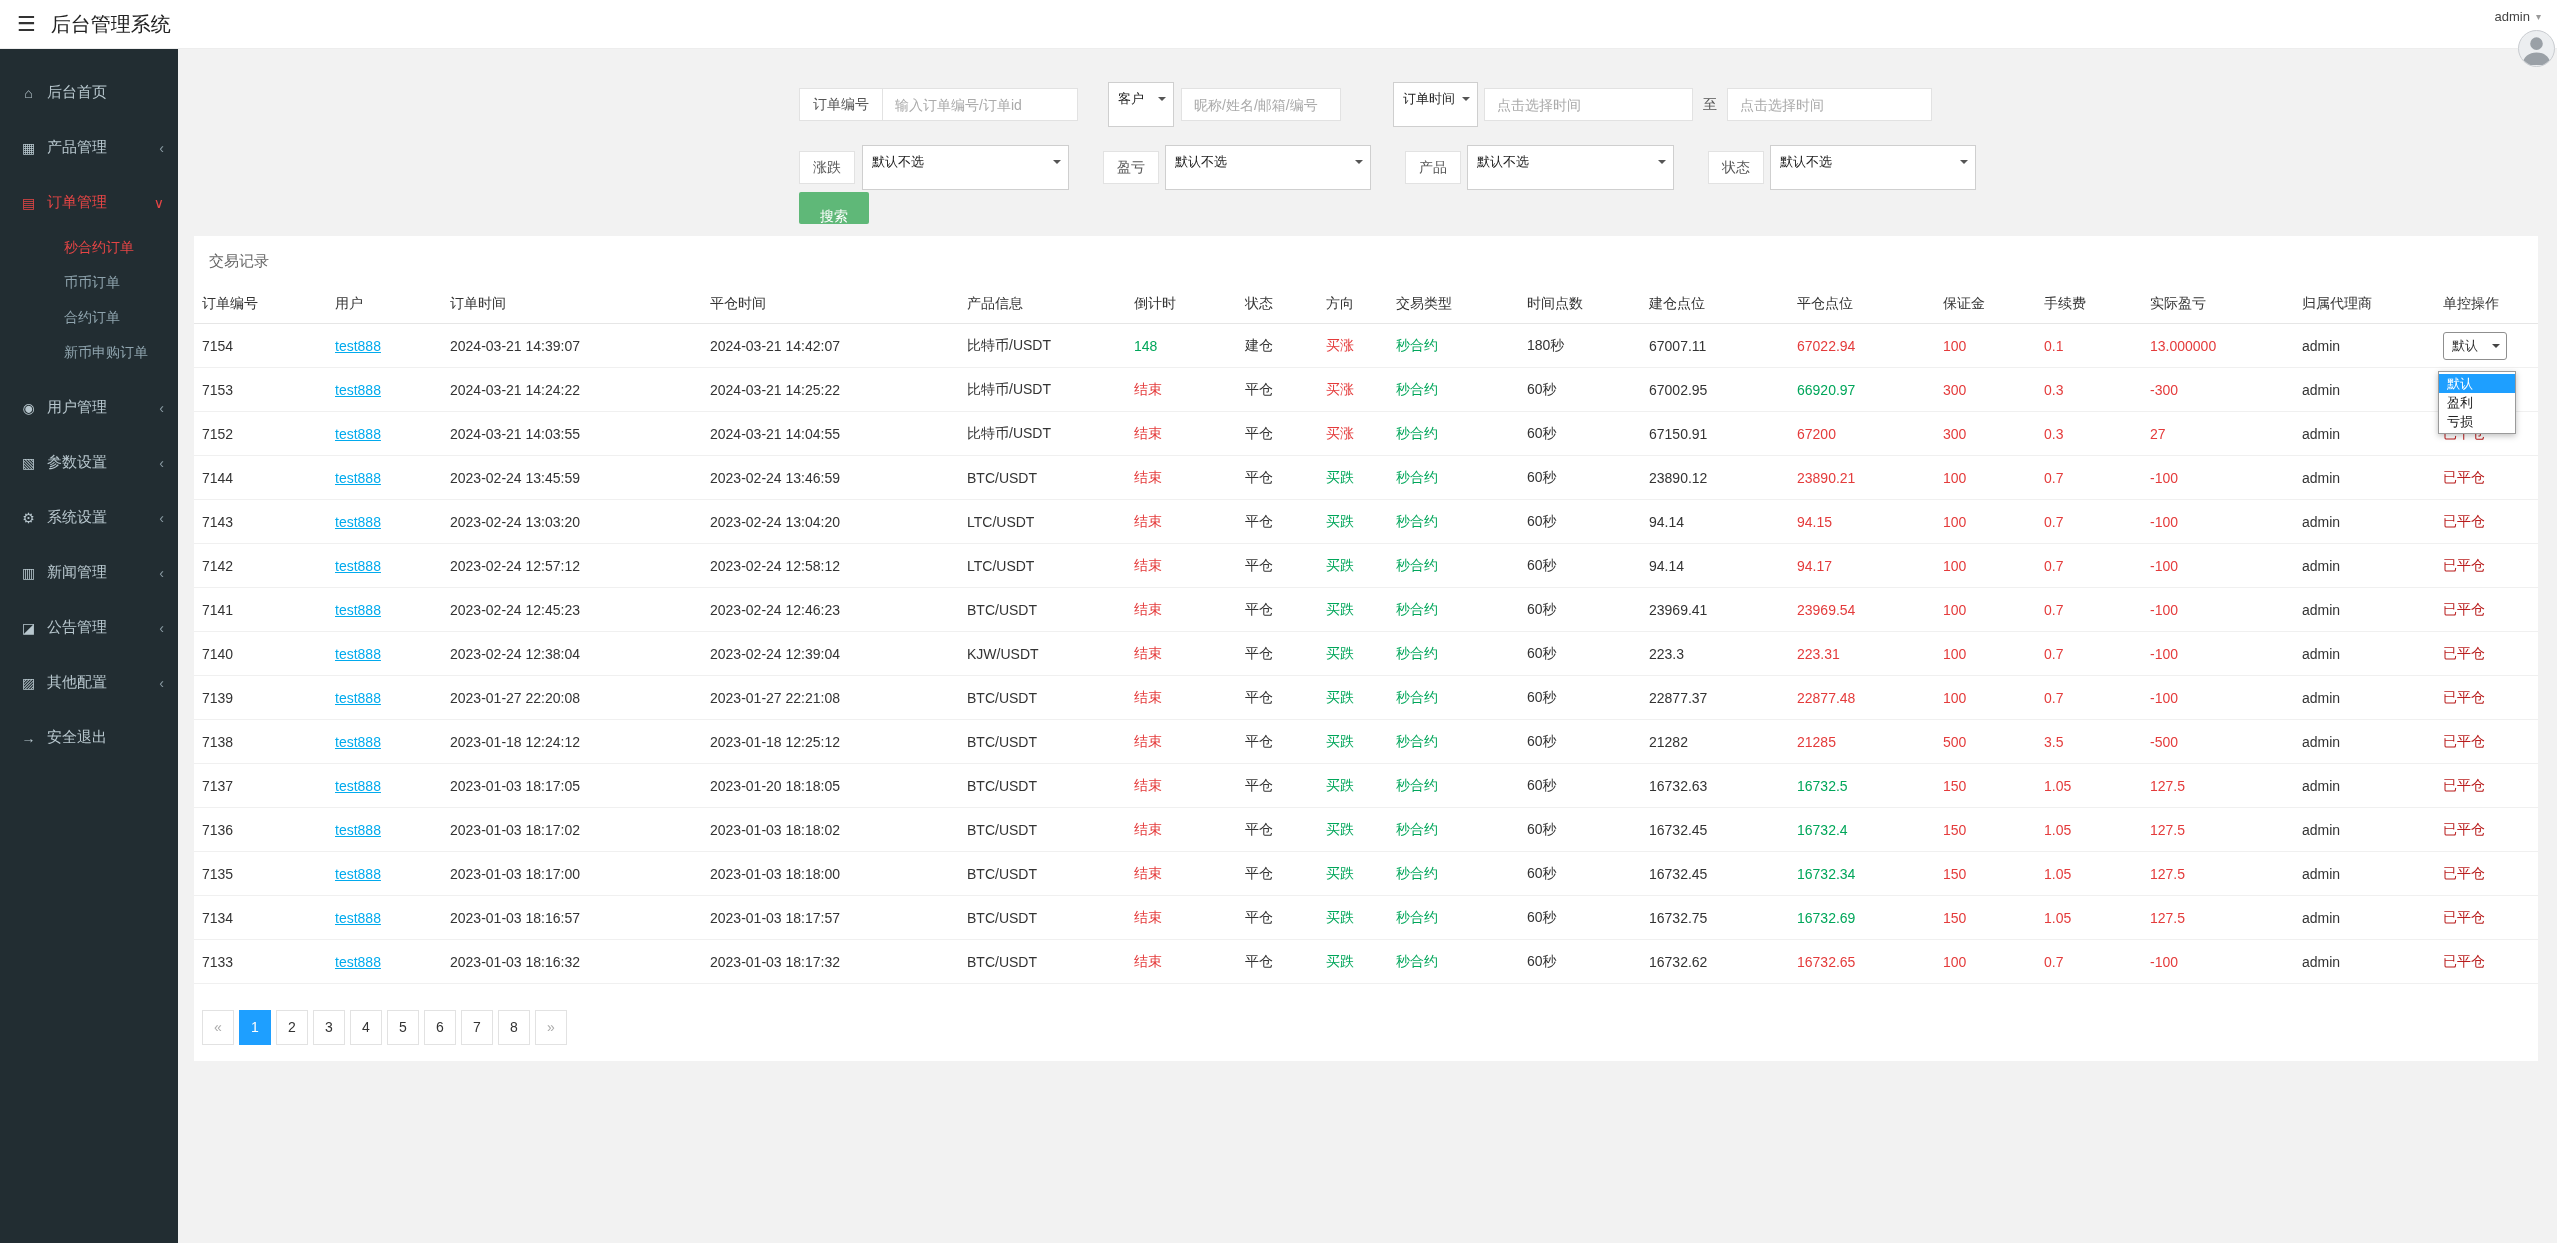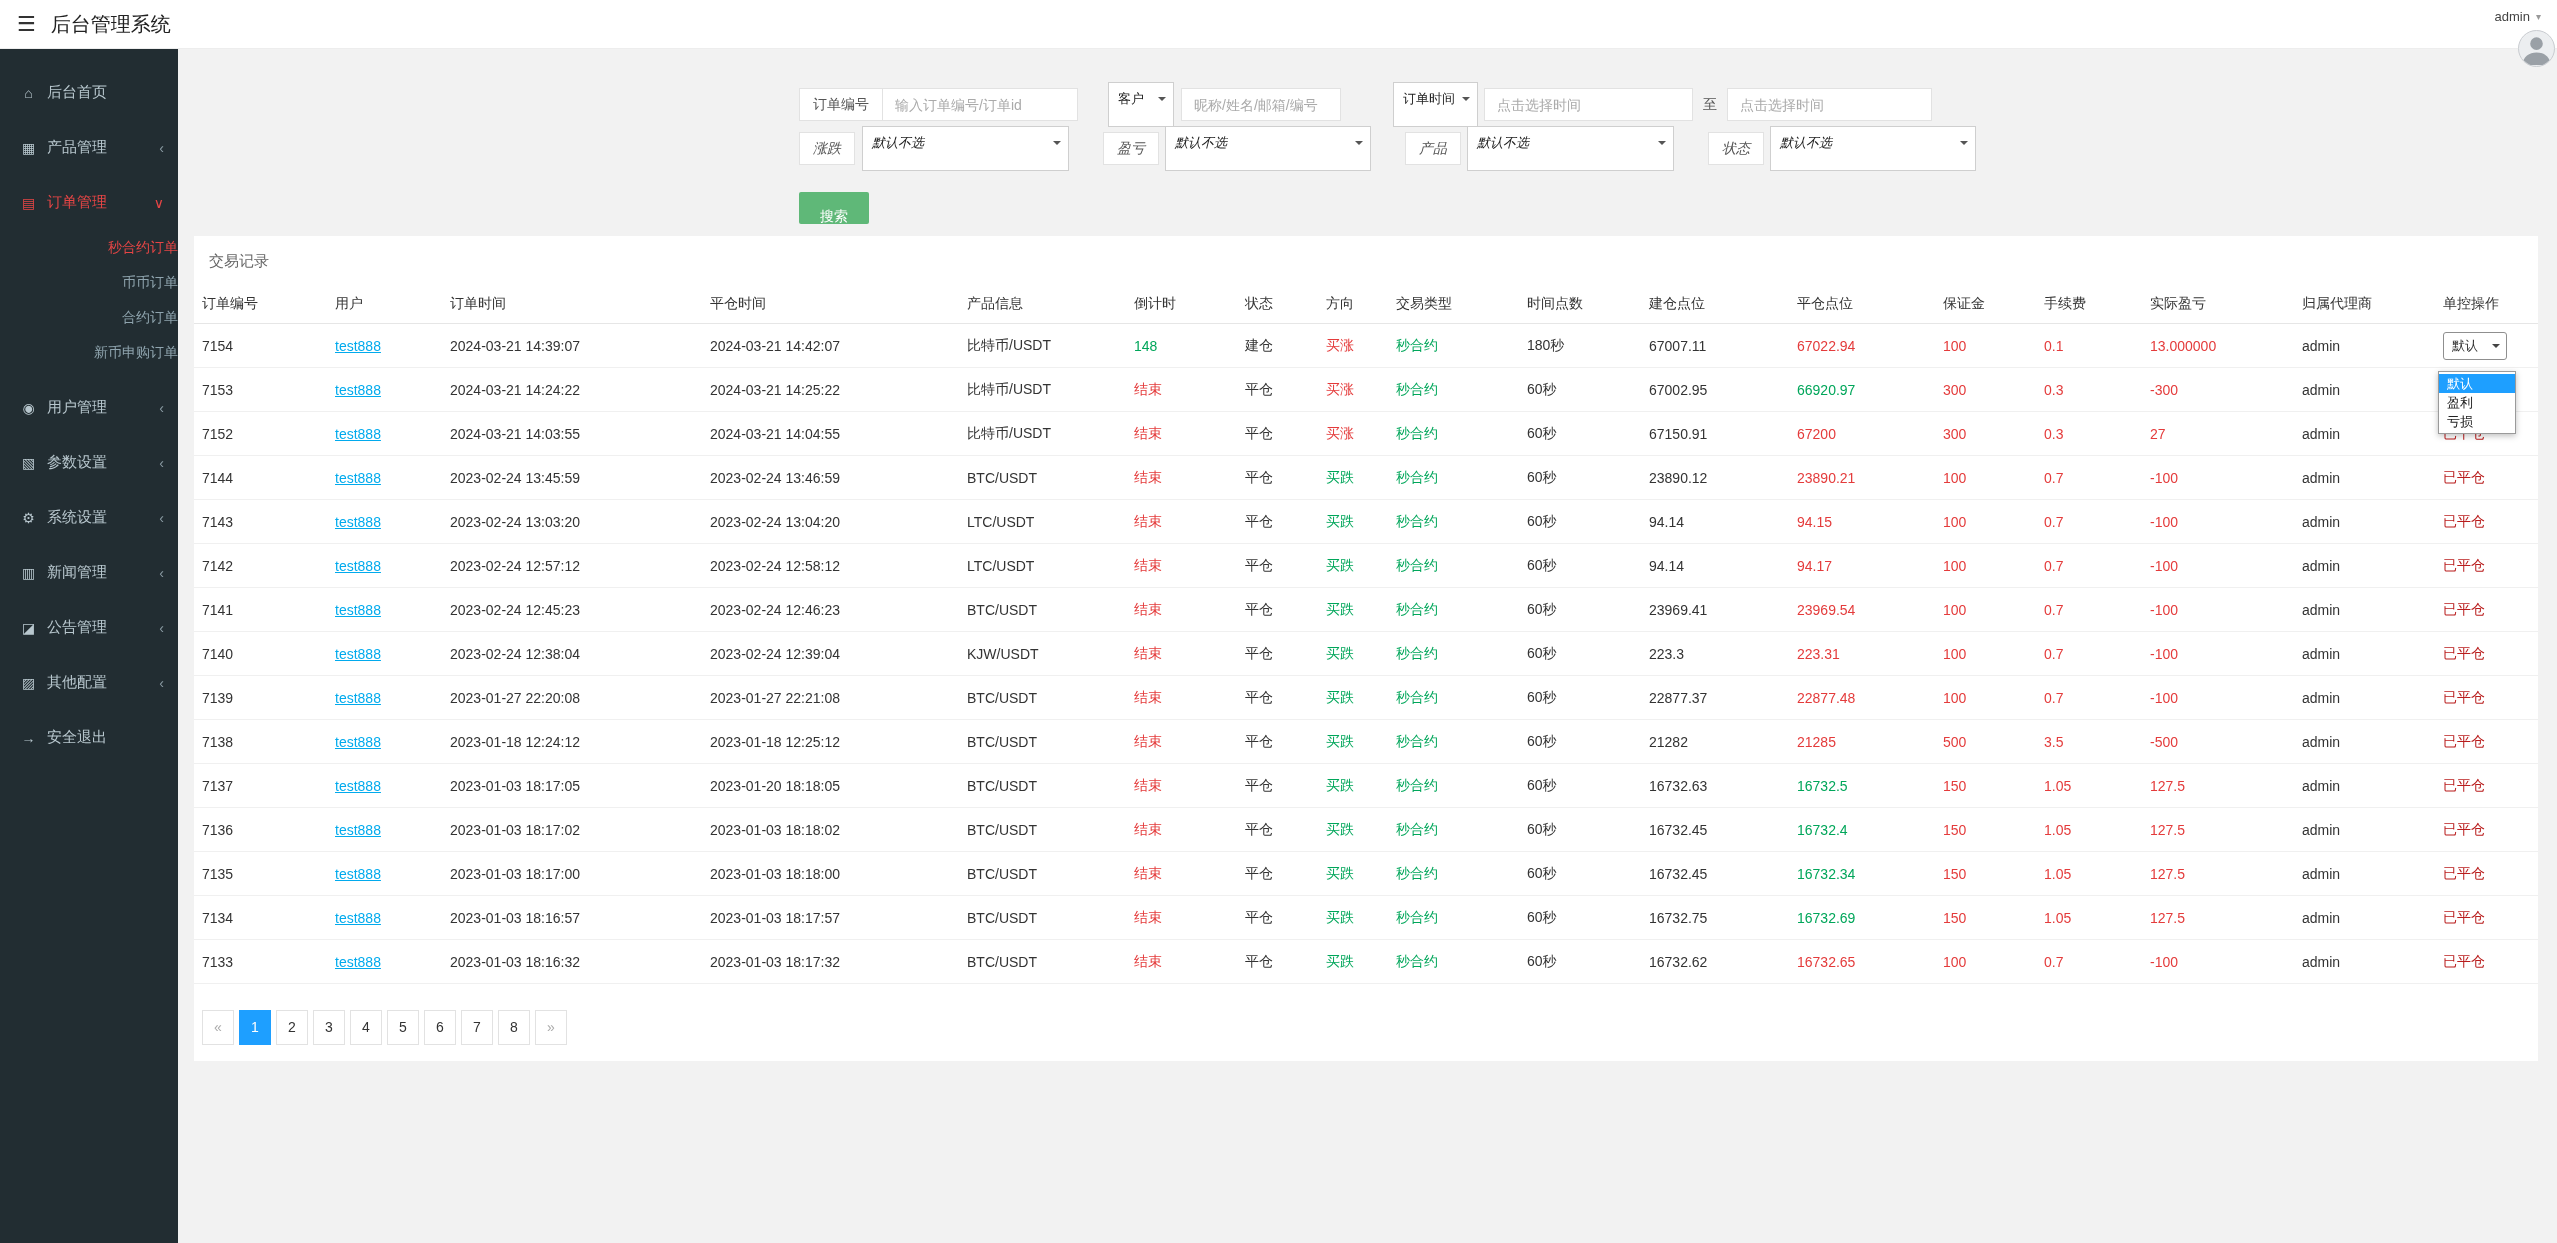--- a/index.html
+++ b/index.html
@@ -26,30 +26,30 @@
   .sidebar { position: absolute; left: 0; top: 49px; width: 178px; bottom: 0;
     background: #222d32; z-index: 5; padding-top: 16px; }
   .side-item { display: flex; align-items: center; height: 55px; padding: 0 14px 0 20px;
     color: #b8c7ce; font-size: 15px; cursor: pointer; }
   .side-item .ico { width: 17px; margin-right: 10px; font-size: 14px; text-align: center; }
   .side-item .lbl { flex: 1; white-space: nowrap; }
   .side-item .arrow { font-size: 14px; color: #8a9ba3; }
   .side-item.active, .side-item.active .arrow, .side-item.active .ico { color: var(--sidebar_active_red); }
   .side-sub { padding: 0 0 10px 0; }
   .sub-item { height: 35px; line-height: 35px; padding-left: 64px; color: #8fa4ae;
-    font-size: 14px; cursor: pointer; white-space: nowrap; text-align: right; }
+    font-size: 14px; cursor: pointer; white-space: nowrap; }
   .sub-item.active { color: var(--sidebar_active_red); }
 
   
   .main { position: absolute; left: 178px; top: 49px; right: 0; bottom: 0; background: #f2f2f2; }
 
   
   .filters { position: relative; height: 187px; }
   .f-row { position: absolute; display: flex; align-items: center; left: 621px; }
-  .row1 { top: 33px; } .row2 { top: 77px; font-style: italic; } .row3 { top: 143px; }
+  .row1 { top: 33px; } .row2 { top: 96px; } .row3 { top: 143px; }
   .group { display: flex; align-items: stretch; }
   .addon { height: 33px; line-height: 31px; border: 1px solid #e2e2e2; background: #fff;
     padding: 0 13px; font-size: 14px; color: #555; white-space: nowrap; }
   .inp { height: 33px; border: 1px solid #e2e2e2; background: #fff; padding: 0 12px;
     font-size: 14px; color: #333; outline: none; }
   .inp::placeholder { color: #aaa; }
   .group .inp { margin-left: -1px; }
   .sel { height: 45px; line-height: 31px; border: 1px solid #cfcfcf; background: #fff;
     padding: 0 22px 0 9px; font-size: 13px; color: #222; position: relative;
     cursor: pointer; white-space: nowrap; }

